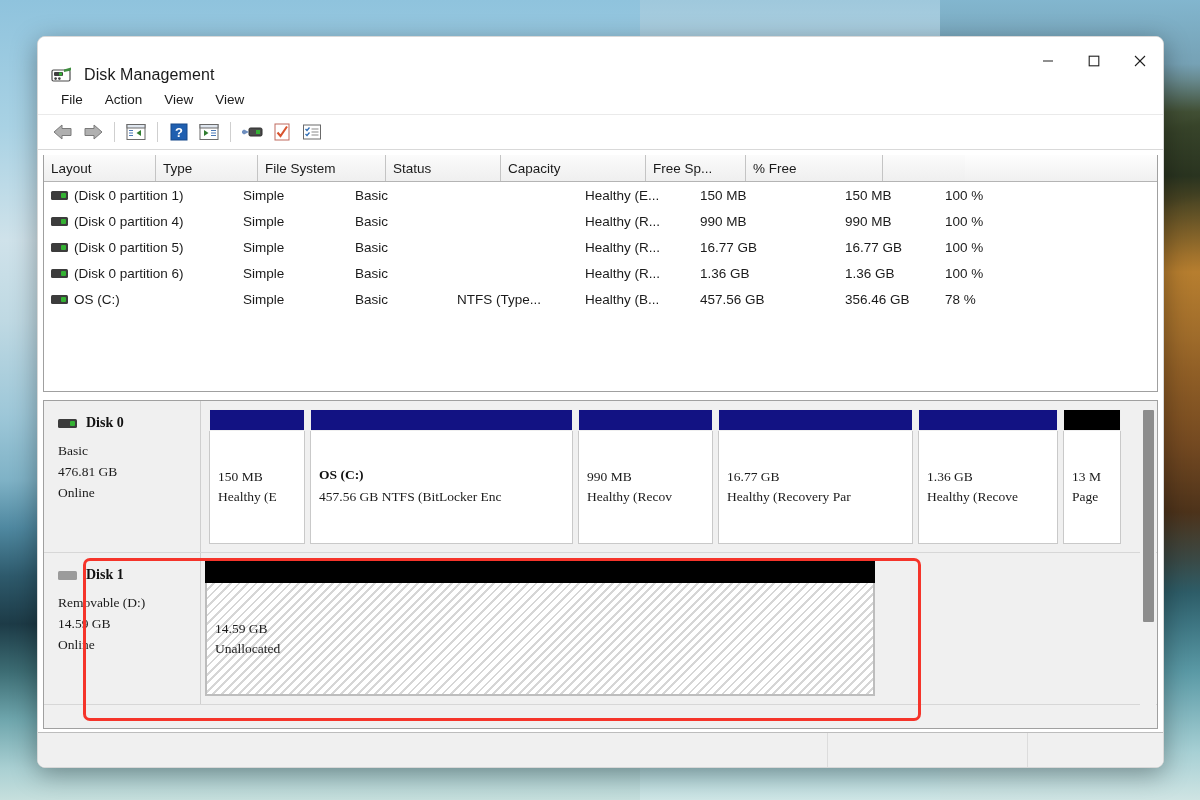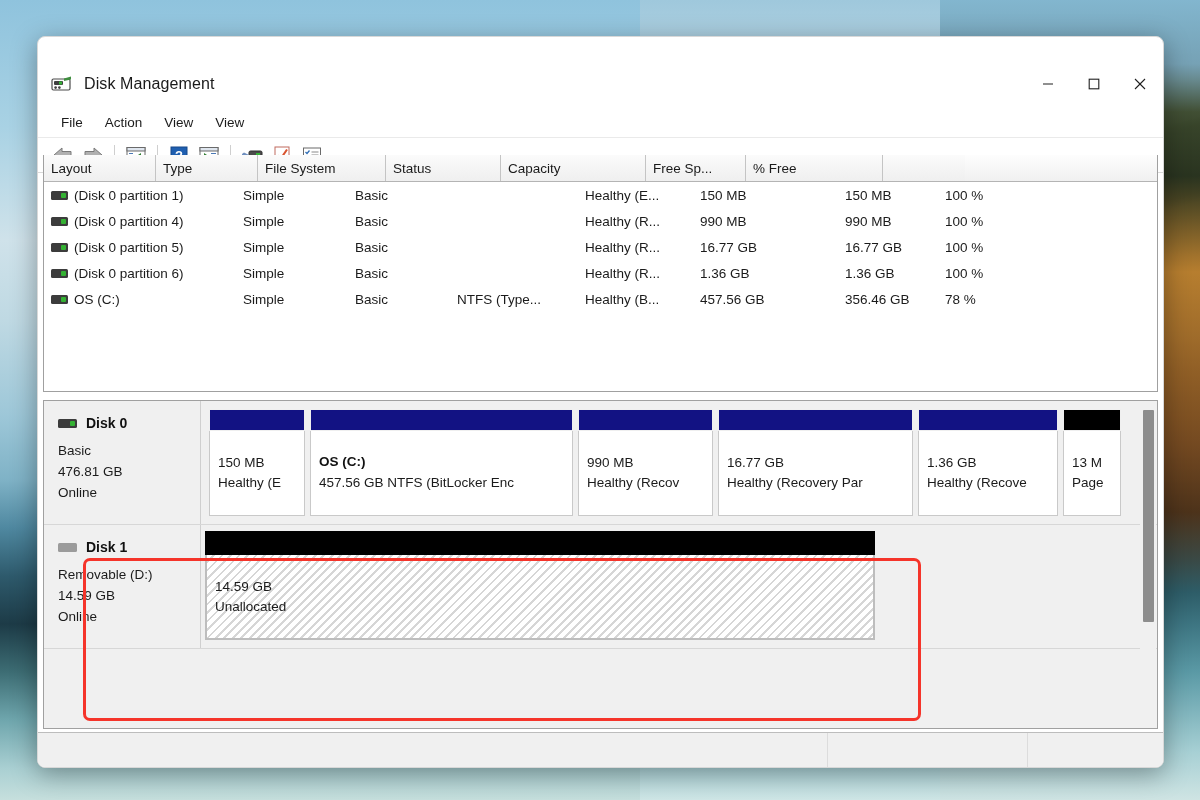--- a/index.html
+++ b/index.html
@@ -35,21 +35,21 @@
   }
   
   #window{
     position:absolute;left:37px;top:36px;width:1125px;height:730px;
     background:#ffffff;border-radius:8px;
     box-shadow:0 6px 26px rgba(0,0,0,.35);
     overflow:hidden;
     border:1px solid #d8d8d8;
   }
   
-  .titlebar{height:47px;display:flex;align-items:center;background:#ffffff;margin-top:23px;}
+  .titlebar{height:47px;display:flex;align-items:flex-end;background:#ffffff;}
   .title-icon{margin-left:13px;width:22px;height:18px;position:relative;flex:none;}
   .title-text{margin-left:11px;font-size:16px;color:#1a1a1a;letter-spacing:.1px;}
   .win-btns{margin-left:auto;display:flex;height:47px;}
   .win-btn{width:46px;height:47px;display:flex;align-items:center;justify-content:center;}
   
   .menubar{height:30px;display:flex;align-items:center;padding-left:12px;background:#fff;border-bottom:1px solid #eaeaea;}
   .menuitem{padding:3px 11px;font-size:13.5px;color:#1b1b1b;border-radius:3px;}
   
   .toolbar{height:34px;display:flex;align-items:center;padding-left:10px;background:#fff;border-bottom:1px solid #d9d9d9;}
   .tb-btn{width:30px;height:28px;display:flex;align-items:center;justify-content:center;}
@@ -60,21 +60,21 @@
   .lv-th{display:flex;align-items:center;padding-left:7px;font-size:13.5px;color:#1b1b1b;
          border-right:1px solid #c4c4c4;box-sizing:border-box;
          background:linear-gradient(to bottom,#fbfbfb,#efefef);overflow:hidden;white-space:nowrap;}
   .lv-body{background:#fff;}
   .lv-row{display:flex;height:26px;align-items:center;}
   .lv-td{padding-left:7px;font-size:13.5px;color:#1b1b1b;box-sizing:border-box;overflow:hidden;white-space:nowrap;display:flex;align-items:center;}
   .volicon{width:17px;height:9px;border-radius:1.5px;background:#3c3c3c;margin-right:6px;flex:none;position:relative;}
   .volicon:after{content:"";position:absolute;right:2px;top:2px;width:5px;height:5px;background:#34b233;border-radius:1px;}
   
   .graphview{position:absolute;left:5px;top:363px;width:1115px;height:329px;background:#f0f0f0;border:1px solid #a0a0a0;box-sizing:border-box;overflow:hidden;}
-  .disk-row{display:flex;height:124px;box-sizing:border-box;border-bottom:1px solid #d7d7d7;}
+  .disk-row{display:flex;height:152px;box-sizing:border-box;border-bottom:1px solid #d7d7d7;font-family:Liberation Serif, serif;}
   .disk-info{width:157px;flex:none;background:#f0f0f0;border-right:1px solid #cfcfcf;padding:14px 0 0 14px;box-sizing:border-box;}
   .disk-title{display:flex;align-items:center;font-weight:bold;font-size:14px;color:#111;margin-bottom:9px;}
   .disk-glyph{width:19px;height:9px;border-radius:1.5px;background:#3c3c3c;margin-right:9px;flex:none;position:relative;}
   .disk-glyph.has-green:after{content:"";position:absolute;right:2px;top:2px;width:5px;height:5px;background:#34b233;border-radius:1px;}
   .disk-glyph.removable{background:#9b9b9b;}
   .disk-meta{font-size:13.5px;line-height:21px;color:#1b1b1b;}
   .part-strip{flex:1;display:flex;padding:8px 0 8px 8px;box-sizing:border-box;gap:5px;overflow:hidden;}
   .part{display:flex;flex-direction:column;box-sizing:border-box;flex:none;}
   .part-bar{height:22px;background:#121283;border:1px solid #efefef;box-sizing:border-box;}
   .part-bar.unalloc{background:#000000;}

